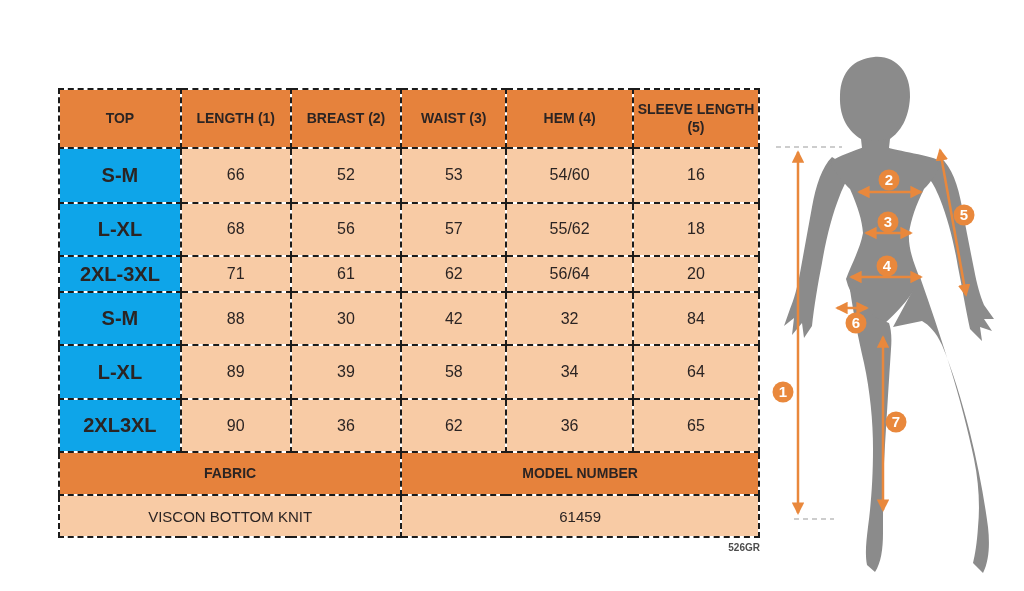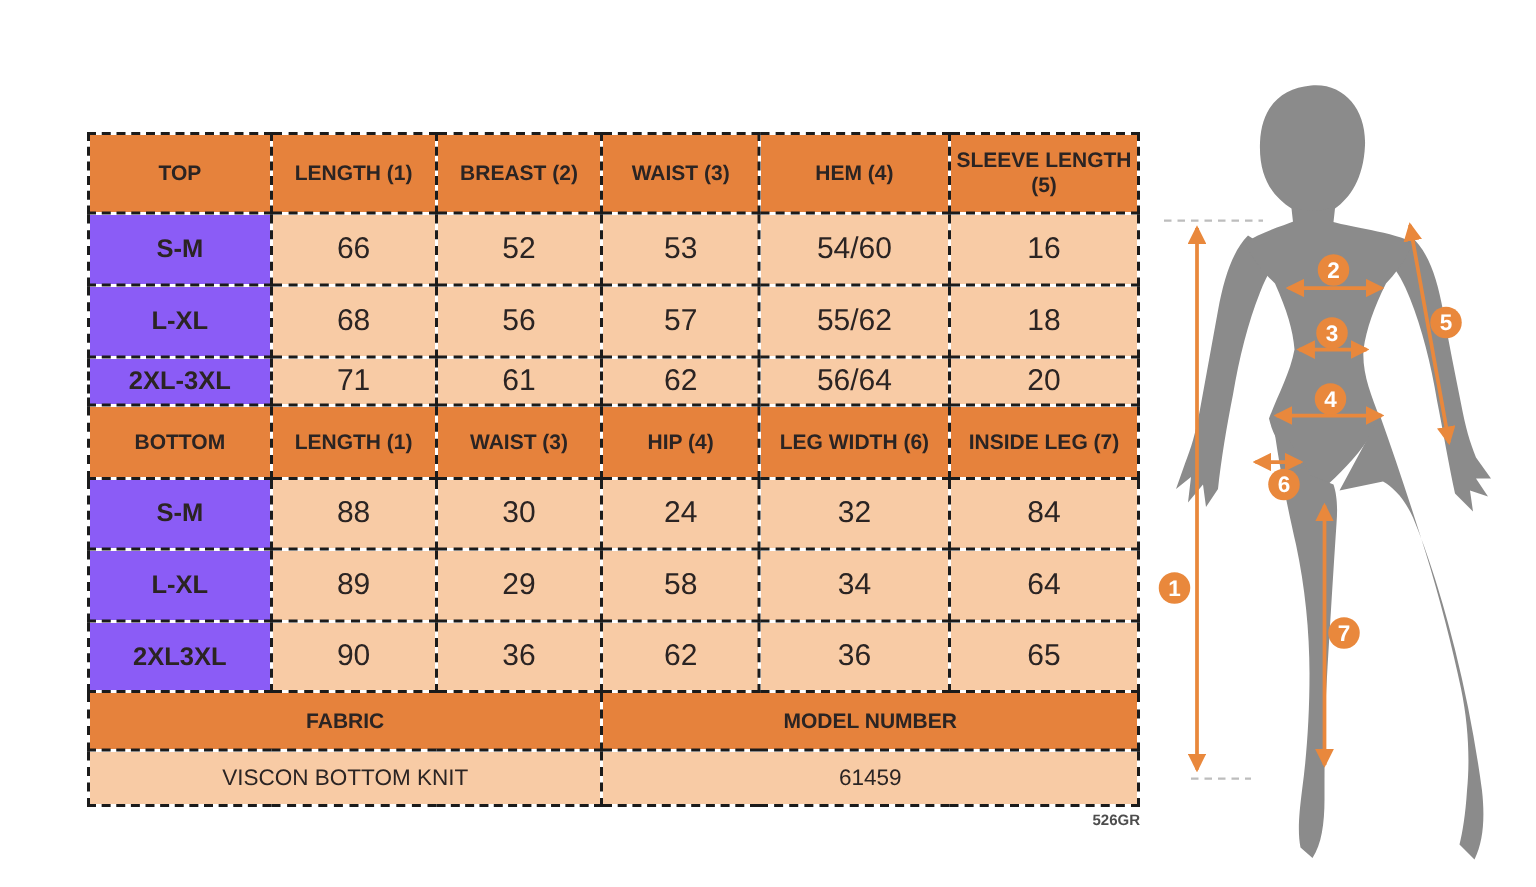--- a/index.html
+++ b/index.html
@@ -11,22 +11,22 @@
     position:absolute; left:58px; top:88px; width:702px; height:450px;
     border-collapse:collapse; table-layout:fixed;
   }
   table.size-table th, table.size-table td {
     border:2px dashed #1b1b1b; text-align:center; vertical-align:middle;
     padding:0; color:#2b2423; overflow:hidden;
   }
   tr.hrow th {
     background:#E6823C; font-weight:bold; font-size:14px; line-height:1.25;
   }
-  td.val { background:#F8CBA5; font-size:20px; font-weight:normal; }
-  th.size { background:#8b5cf6; font-weight:bold; font-size:17px; }
+  td.val { background:#F8CBA5; font-size:16px; font-weight:normal; }
+  th.size { background:#0ea5e9; font-weight:bold; font-size:20px; }
   td.fval { background:#F8CBA5; font-size:15px; }
   .product-code {
     position:absolute; left:560px; top:542px; width:200px;
     text-align:right; font-size:10px; font-weight:bold; color:#4d4d4d;
   }
   svg.figure { position:absolute; left:770px; top:35px; width:250px; height:550px; }
   svg.figure text { font-family:"Liberation Sans", sans-serif; }
 </style>
 </head>
 <body>
@@ -68,40 +68,32 @@
         <td class="val">18</td>
       </tr>
       <tr style="height:31px">
         <th class="size">2XL-3XL</th>
         <td class="val">71</td>
         <td class="val">61</td>
         <td class="val">62</td>
         <td class="val">56/64</td>
         <td class="val">20</td>
       </tr>
-      <tr class="hrow" style="height:47px">
-        <th>BOTTOM</th>
-        <th>LENGTH (1)</th>
-        <th>WAIST (3)</th>
-        <th>HIP (4)</th>
-        <th>LEG WIDTH (6)</th>
-        <th>INSIDE LEG (7)</th>
-      </tr>
       <tr style="height:46px">
         <th class="size">S-M</th>
         <td class="val">88</td>
         <td class="val">30</td>
-        <td class="val">24</td>
+        <td class="val">42</td>
         <td class="val">32</td>
         <td class="val">84</td>
       </tr>
       <tr style="height:46px">
         <th class="size">L-XL</th>
         <td class="val">89</td>
-        <td class="val">29</td>
+        <td class="val">39</td>
         <td class="val">58</td>
         <td class="val">34</td>
         <td class="val">64</td>
       </tr>
       <tr style="height:46px">
         <th class="size">2XL3XL</th>
         <td class="val">90</td>
         <td class="val">36</td>
         <td class="val">62</td>
         <td class="val">36</td>

